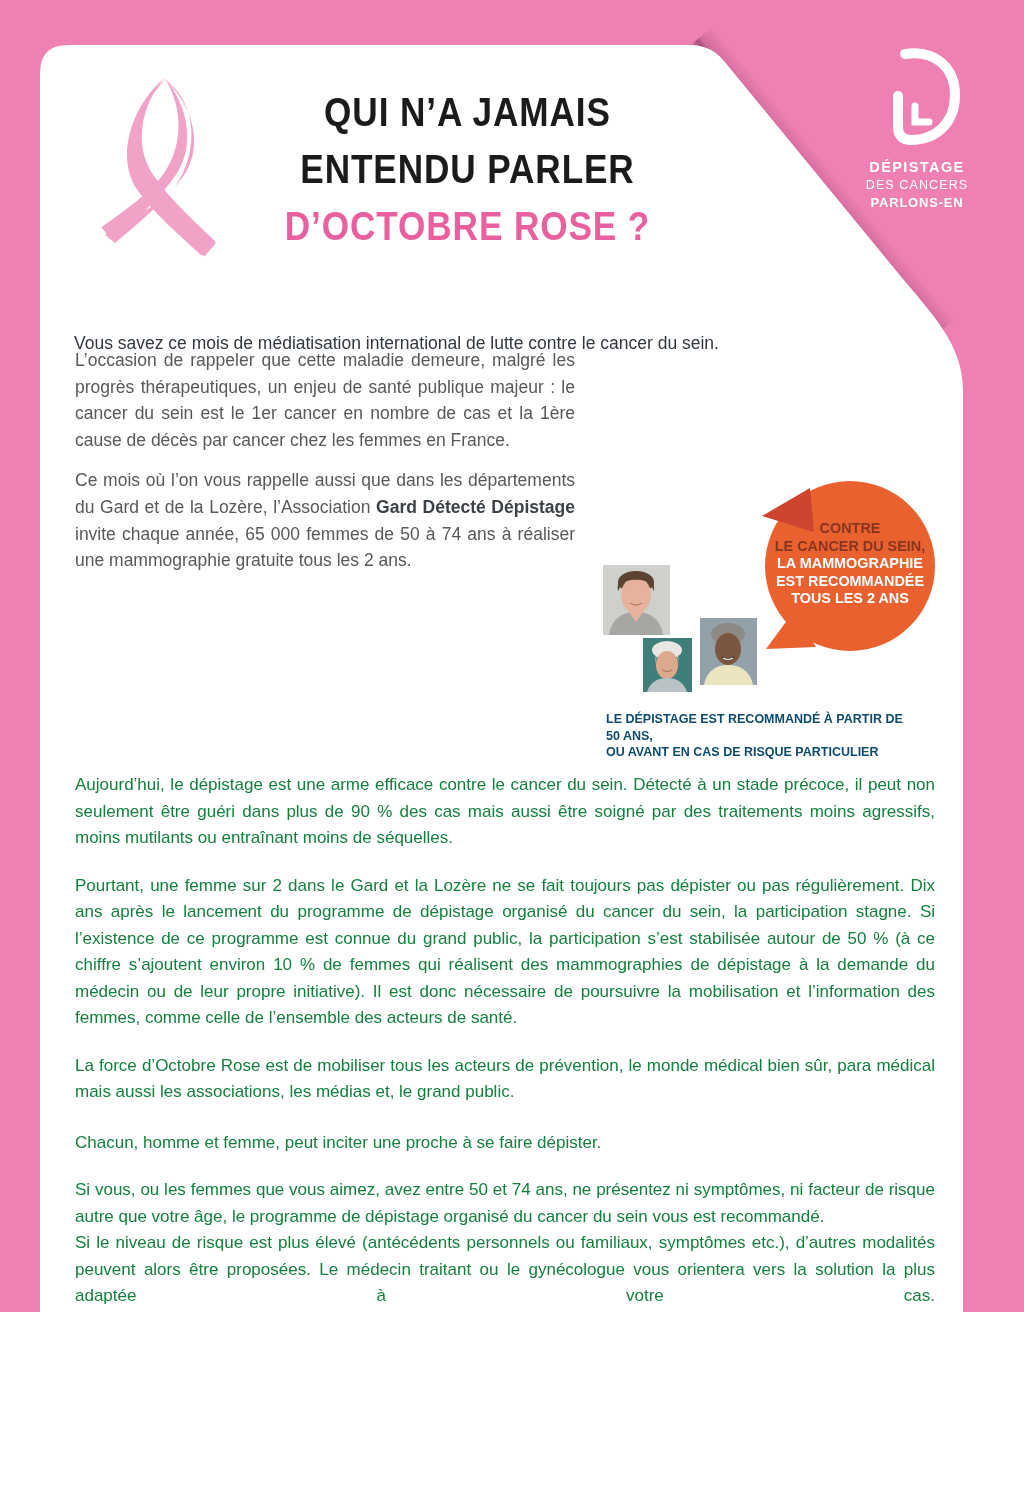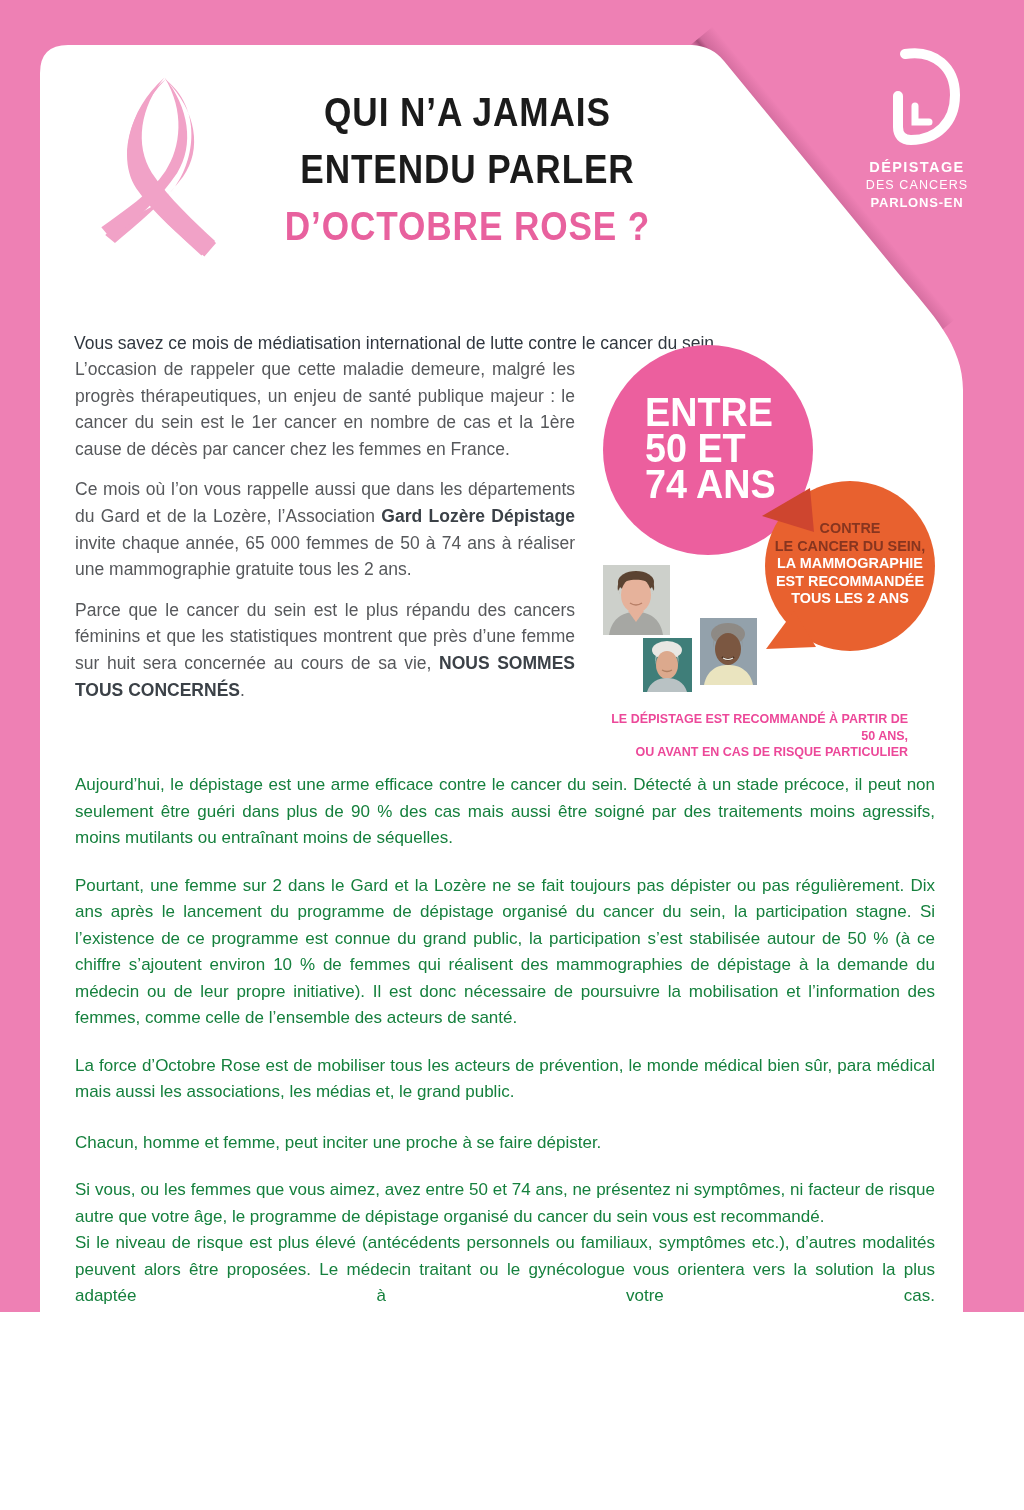--- a/index.html
+++ b/index.html
@@ -21,43 +21,43 @@
   .title .rose{color:#e8619e;}
 
   .dlogo{position:absolute;left:852px;top:44px;width:130px;text-align:center;color:#ffffff;}
   .dlogo .dl1{font-size:14.5px;font-weight:600;letter-spacing:1.4px;margin-top:9px;}
   .dlogo .dl2{font-size:12.5px;font-weight:400;letter-spacing:1.1px;margin-top:3px;}
   .dlogo .dl3{font-size:13px;font-weight:800;letter-spacing:.8px;margin-top:3px;}
 
   
   .intro{position:absolute;left:74px;top:301px;width:880px;font-size:17.5px;color:#30373f;font-weight:500;margin-top:32px;}
   .col{position:absolute;left:75px;top:344px;width:500px;color:#56585b;font-size:17.5px;line-height:26.6px;text-align:justify;}
-  .col p{margin:12px 0 14px 0;}
+  .col p{margin:3px 0 14px 0;}
   .full{position:absolute;left:75px;top:772px;width:860px;color:#15803d;font-size:17px;line-height:26.5px;text-align:justify;}
   .full p{margin:0 0 21px 0;}
   .full p.mb-lg{margin-bottom:24px;}
   .full p.mb-0{margin-bottom:0;}
   .boldtxt{font-weight:700;color:#3b4147;}
   .justify-last{text-align-last:justify;}
 
   
   .age-circle{position:absolute;left:603px;top:345px;width:210px;height:210px;border-radius:50%;background:#ec5f9e;}
   .age-text{position:absolute;left:42px;top:49px;color:#ffffff;font-weight:800;font-size:41px;line-height:36px;
     letter-spacing:0;transform:scaleX(.92);transform-origin:left top;white-space:nowrap;}
 
   
   .bubble{position:absolute;left:765px;top:481px;width:170px;height:170px;border-radius:50%;background:#e8612f;}
   .bubble-text{position:absolute;left:0;top:38px;width:170px;text-align:center;font-weight:800;font-size:15px;line-height:17.5px;
     transform:scaleX(.96);transform-origin:center top;}
   .bubble-text .dark{color:#87351f;}
   .bubble-text .light{color:#ffffff;}
 
   
-  .photo-caption{position:absolute;left:606px;top:711px;width:302px;text-align:right;
-    color:#ec4899;font-weight:700;font-size:12.5px;line-height:16.5px;}
+  .photo-caption{position:absolute;left:606px;top:711px;width:302px;text-align:left;
+    color:#0c4a6e;font-weight:700;font-size:12.5px;line-height:16.5px;}
 
   
   .footer-note{position:absolute;left:68px;top:1372px;width:790px;color:#f15a2b;font-weight:400;font-size:17.5px;line-height:28px;}
 
   
   .gl-box{position:absolute;left:886px;top:1354px;width:134px;height:152px;background:#ffffff;text-align:center;}
   .gl-title{color:#2e6db4;font-size:19px;font-weight:500;letter-spacing:.4px;margin-top:2px;white-space:nowrap;}
 
   .abs{position:absolute;}
 </style>
@@ -92,31 +92,23 @@
     </svg>
     <div class="dl1">DÉPISTAGE</div>
     <div class="dl2">DES CANCERS</div>
     <div class="dl3">PARLONS-EN</div>
   </div>
 
   <div class="intro">Vous savez ce mois de médiatisation international de lutte contre le cancer du sein.</div>
 
   <div class="col">
     <p>L’occasion de rappeler que cette maladie demeure, malgré les progrès thérapeutiques, un enjeu de santé publique majeur : le cancer du sein est le 1er cancer en nombre de cas et la 1ère cause de décès par cancer chez les femmes en France.</p>
-    <p><span>Ce mois où l’on vous rappelle aussi que dans les départements du Gard et de la Lozère, l’Association </span><span class="boldtxt">Gard Lozère Dépistage</span><span> invite chaque année, 65 000 femmes de 50 à 74 ans à réaliser une mammographie gratuite tous les 2 ans.</span></p>
-    <p><span>Parce que le cancer du sein est le plus répandu des cancers féminins et que les statistiques montrent que près d’une femme sur huit sera concernée au cours de sa vie, </span><span class="boldtxt">NOUS SOMMES TOUS CONCERNÉS</span><span>.</span></p>
+    <p><span>Ce mois où l’on vous rappelle aussi que dans les départements du Gard et de la Lozère, l’Association </span><span class="boldtxt">Gard Détecté Dépistage</span><span> invite chaque année, 65 000 femmes de 50 à 74 ans à réaliser une mammographie gratuite tous les 2 ans.</span></p>
   </div>
 
-  <div class="age-circle">
-    <div class="age-text">
-      <div>ENTRE</div>
-      <div>50 ET</div>
-      <div>74 ANS</div>
-    </div>
-  </div>
 
   <div class="bubble">
     <div class="bubble-text">
       <div class="dark">CONTRE</div>
       <div class="dark">LE CANCER DU SEIN,</div>
       <div class="light">LA MAMMOGRAPHIE</div>
       <div class="light">EST RECOMMANDÉE</div>
       <div class="light">TOUS LES 2 ANS</div>
     </div>
   </div>

